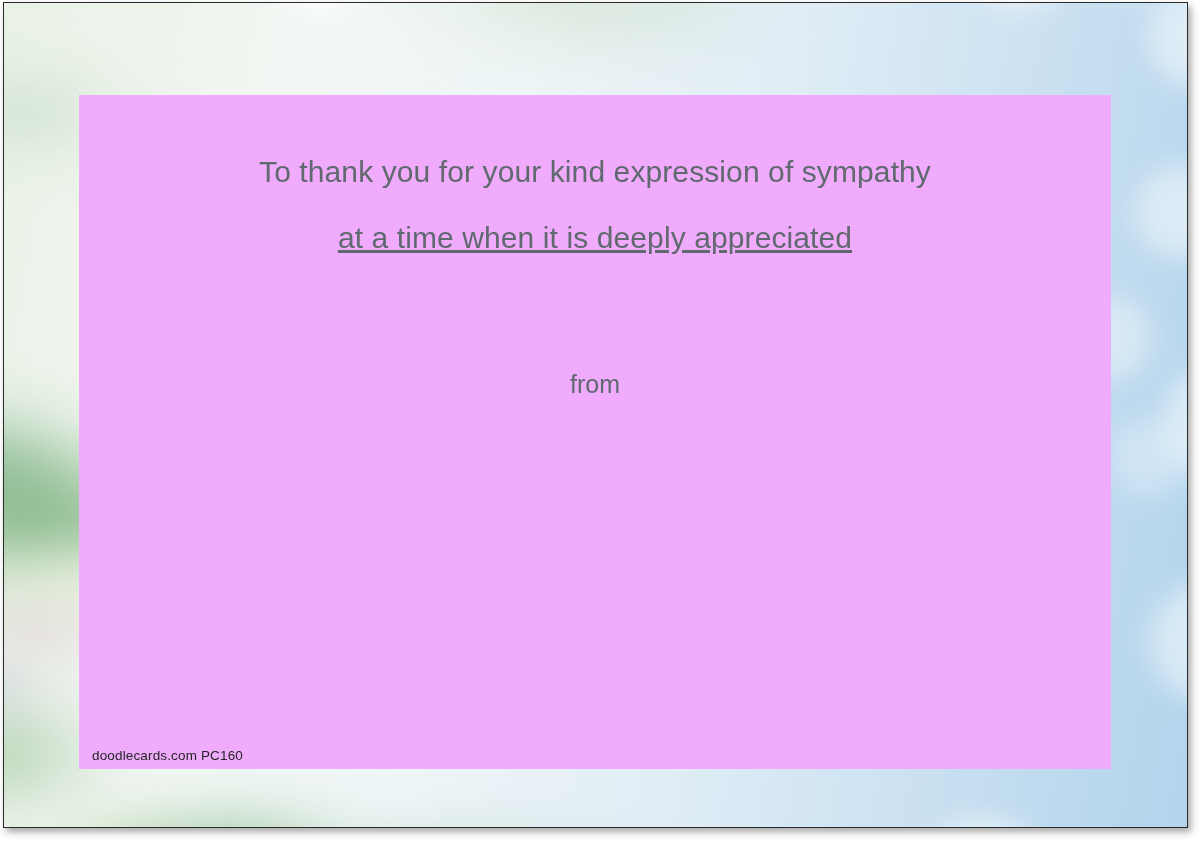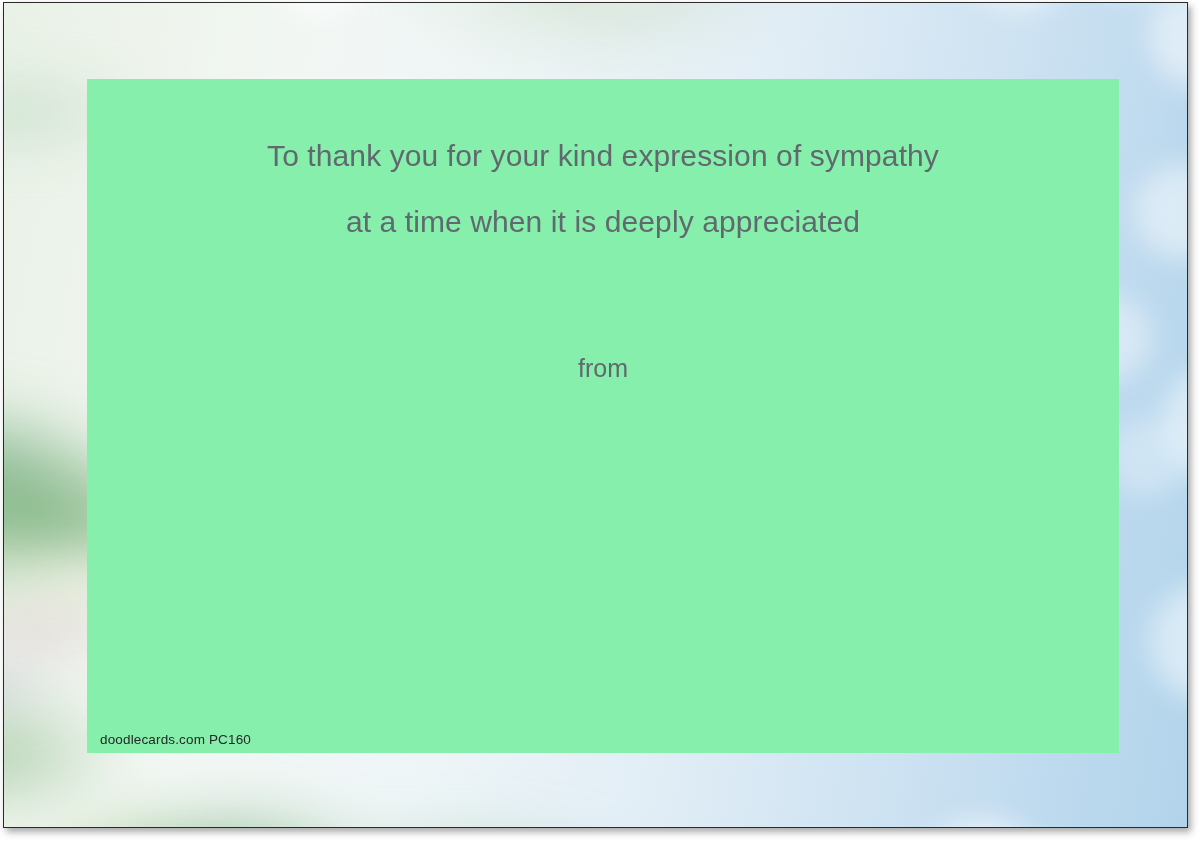--- a/index.html
+++ b/index.html
@@ -84,25 +84,24 @@
   }
   .bokeh {
     position: absolute;
     border-radius: 50%;
   }
 
   
   #greeting-card {
     position: absolute;
     left: 75px;
-    top: 76px;
+    top: 92px;
     width: 1032px;
     height: 674px;
-    background: #86efac;
-    margin-left: 8px;
+    background: #f0abfc;
   }
 
   #card-message {
     position: absolute;
     left: 0;
     right: 0;
     top: 62px;
     text-align: center;
     color: #5f696e;
     font-family: "Liberation Sans", sans-serif;
@@ -111,20 +110,21 @@
     letter-spacing: 0.1px;
   }
   #card-message .message-line {
     display: block;
     line-height: 1.0;
     margin-bottom: 36px;
     white-space: nowrap;
   }
   #card-message .message-line.line-2 {
     margin-bottom: 0;
+    text-decoration: underline;
   }
 
   #from-block {
     position: absolute;
     left: 0;
     right: 0;
     top: 277px;
     text-align: center;
     color: #5f696e;
     font-size: 25px;

